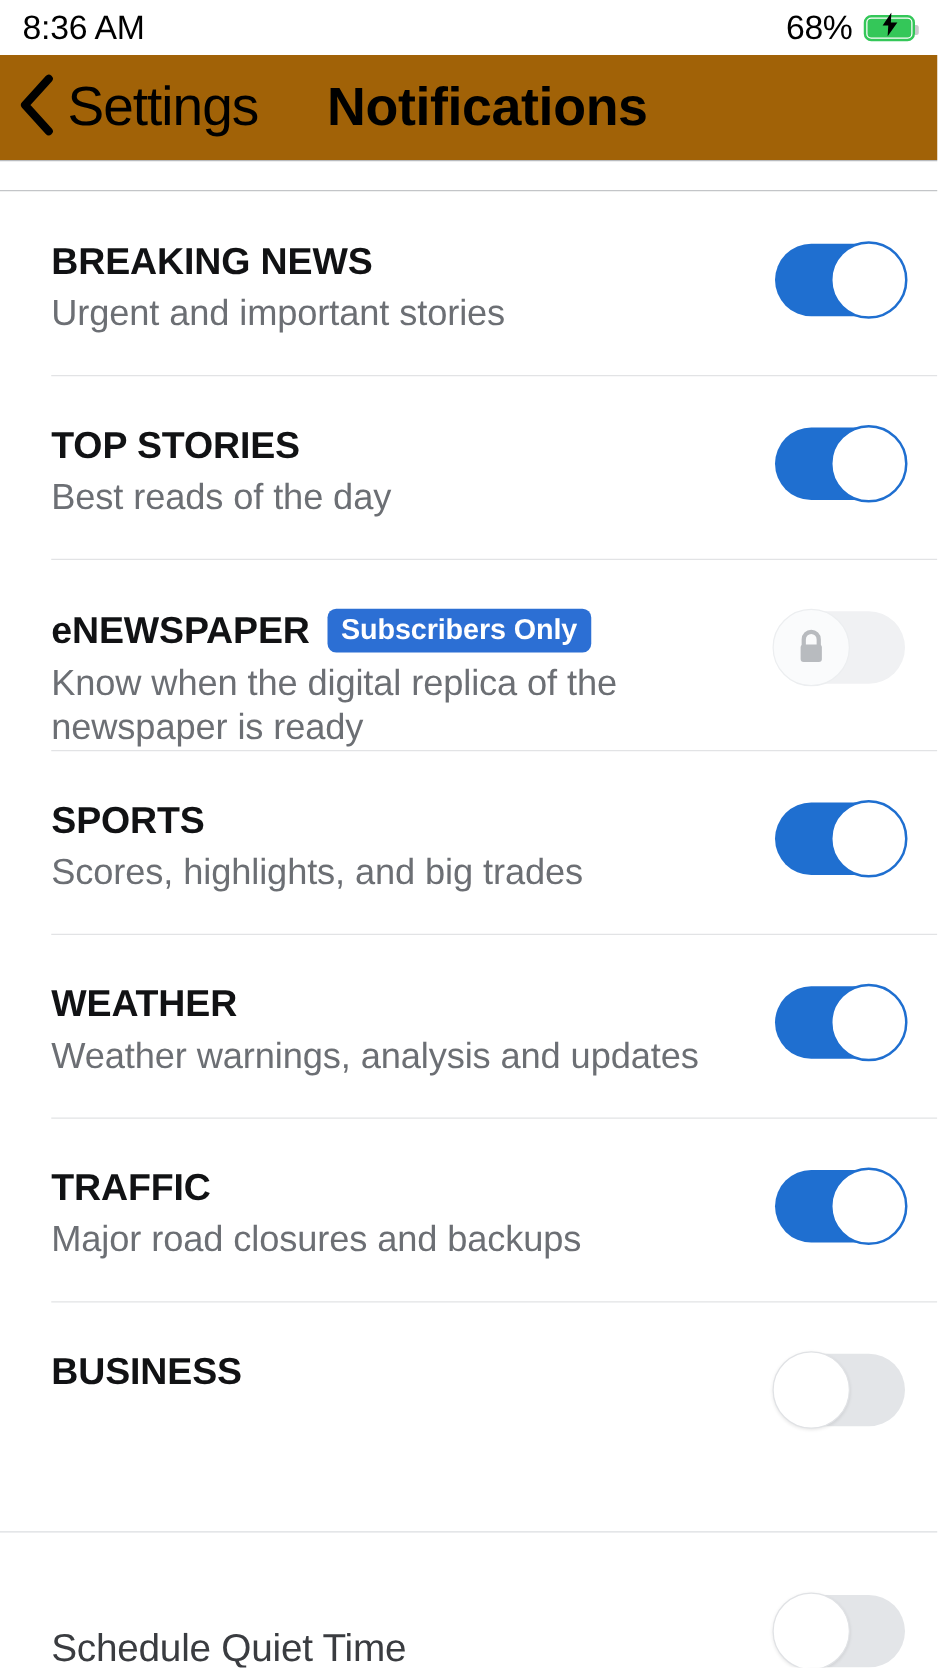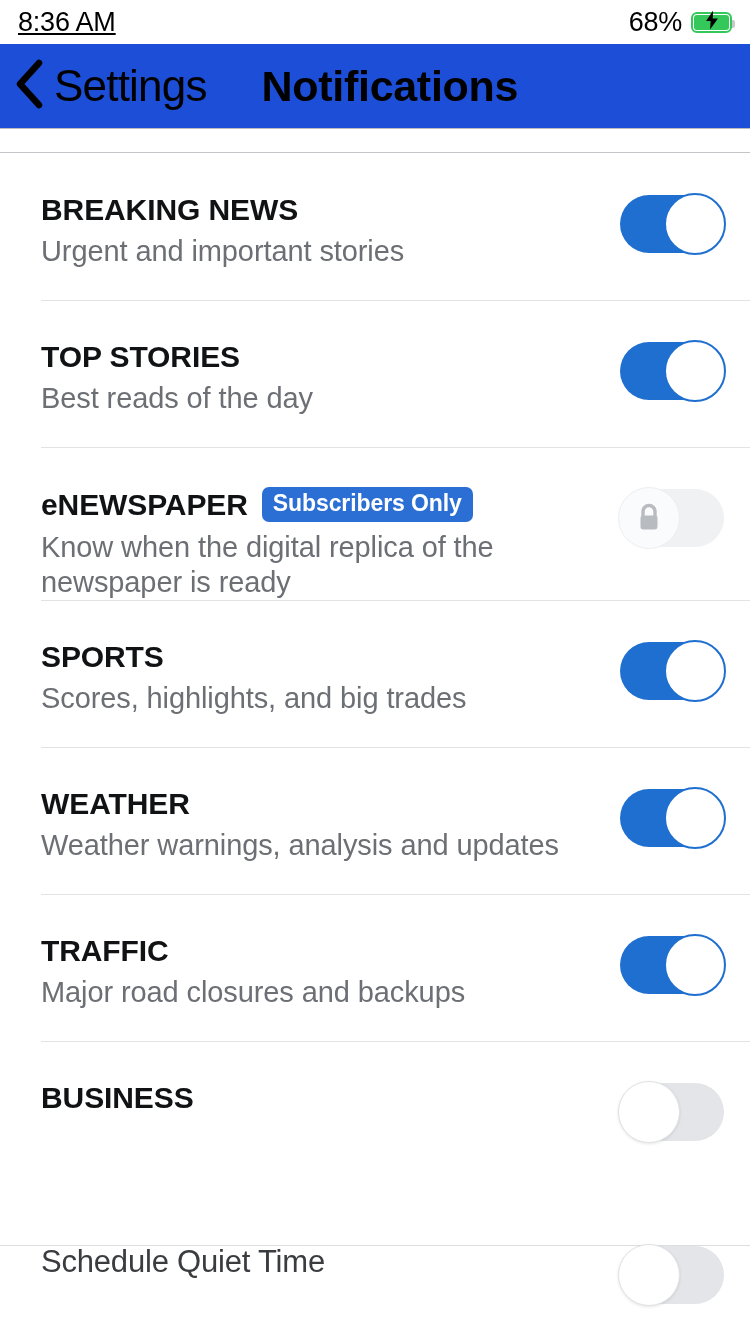--- a/index.html
+++ b/index.html
@@ -30,21 +30,20 @@
   .sb-left, .sb-right {
     display: flex;
     align-items: center;
     flex: 1 1 0;
   }
   .sb-right { justify-content: flex-end; }
   .sb-center {
     flex: 0 0 auto;
     display: flex;
     align-items: center;
-    text-decoration: underline;
   }
   .signal {
     display: flex;
     align-items: flex-end;
     gap: 3px;
     height: 20px;
     margin-right: 9px;
   }
   .signal i {
     display: block;
@@ -114,21 +113,21 @@
   
   .navbar {
     position: absolute;
     top: 44px; left: 0;
     width: 750px;
     height: 84px;
     display: flex;
     align-items: center;
     box-sizing: border-box;
     padding-left: 14px;
-    background: #1d4ed8;
+    background: #a16207;
   }
   .back {
     display: flex;
     align-items: center;
     cursor: pointer;
   }
   .chevron {
     display: block;
     margin-right: 10px;
   }
@@ -267,26 +266,26 @@
     display: flex;
     align-items: center;
     justify-content: center;
   }
 
   
   .bottombar {
     position: absolute;
     left: 0; bottom: 0;
     width: 750px;
-    height: 89px;
+    height: 109px;
     background: #ffffff;
     border-top: 1px solid #dcdee1;
     box-sizing: border-box;
     display: flex;
-    align-items: flex-start;
+    align-items: flex-end;
     justify-content: space-between;
     padding: 0 26px 0 41px;
   }
   .bottombar-label {
     font-size: 31px;
     color: #3a3c40;
     letter-spacing: -0.2px;
     line-height: 1;
   }
   .bottombar .toggle {

